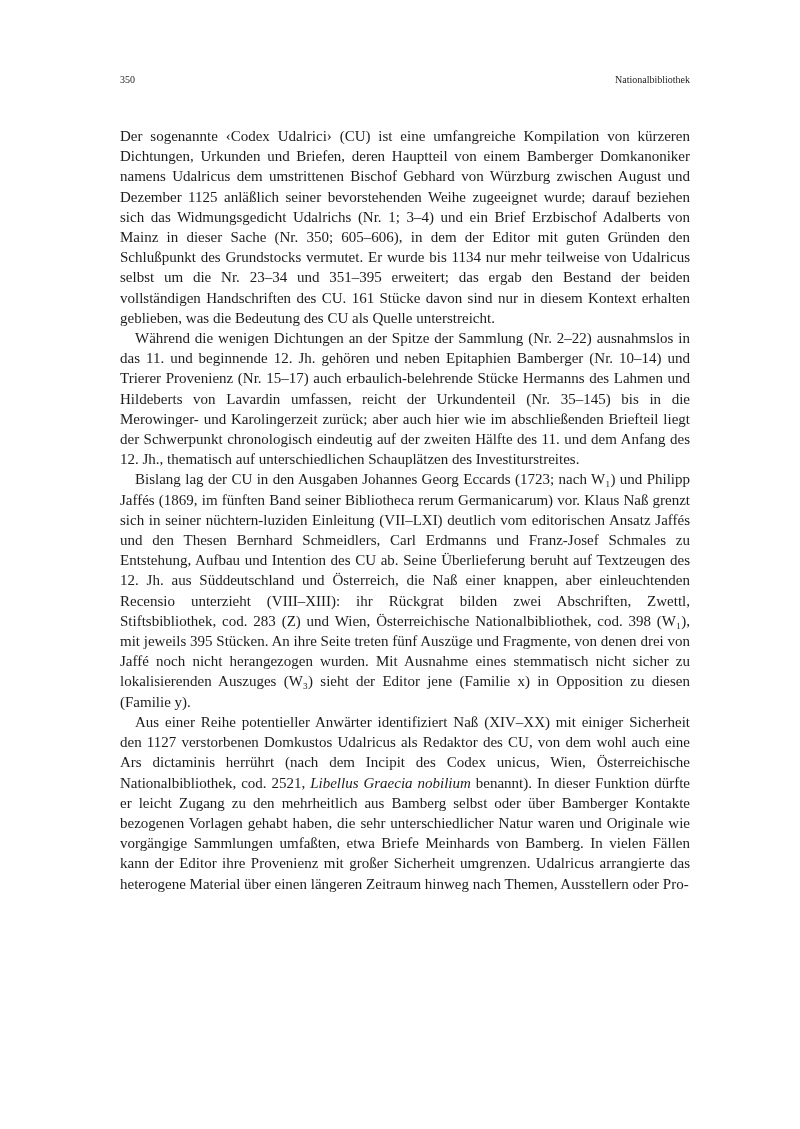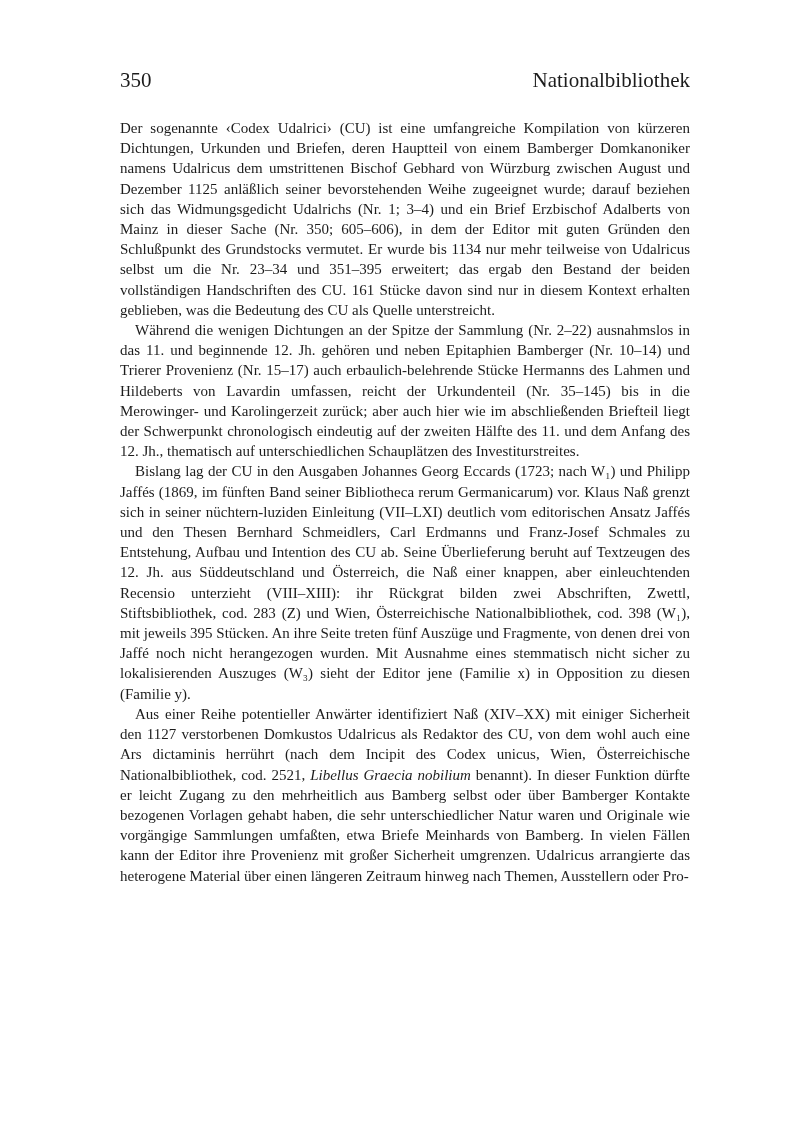--- a/index.html
+++ b/index.html
@@ -16,32 +16,32 @@
     padding: 70px 110px 40px 120px;
     overflow: hidden;
     font-family: "Liberation Serif", "DejaVu Serif", serif;
     color: #1c1c1c;
     font-size: 15px;
   }
   .running-header {
     display: flex;
     justify-content: space-between;
     align-items: baseline;
-    font-size: 21px;
+    font-size: 10px;
     line-height: 20px;
   }
   .citation {
     margin: 27px 0 0 40px;
     line-height: 20.5px;
     text-align: left;
     -webkit-hyphens: auto;
     hyphens: auto;
   }
   .review-body {
-    margin-top: 28px;
+    margin-top: 36px;
     text-align: justify;
     line-height: 20.2px;
     -webkit-hyphens: auto;
     hyphens: auto;
   }
   .review-body p {
     margin: 0;
     text-align: justify;
   }
   .review-body p.indent {

